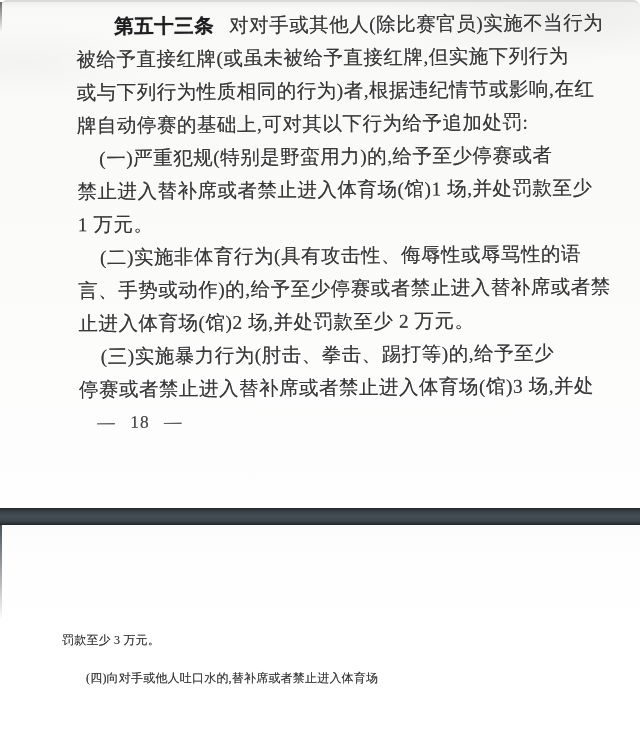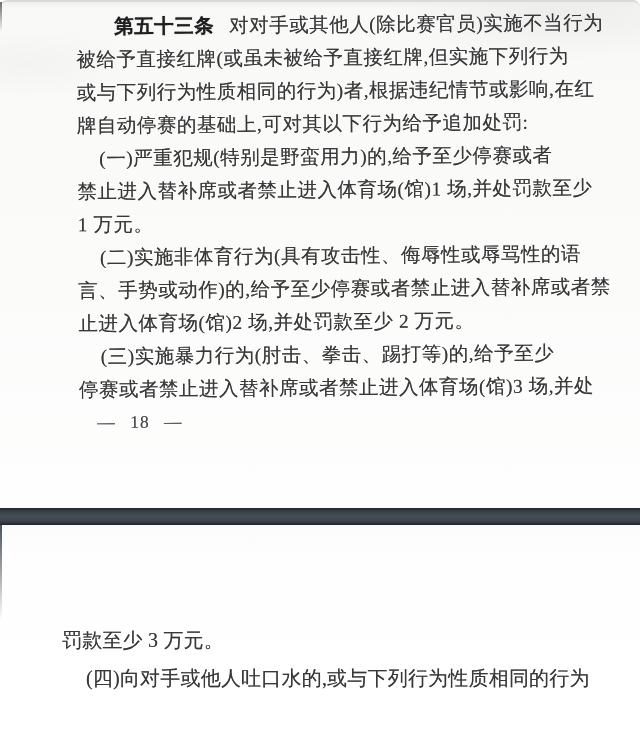--- a/index.html
+++ b/index.html
@@ -76,21 +76,21 @@
     box-sizing: border-box;
   }
   .edge-artifact-bottom-left {
     position: absolute; left: 0; top: 0;
     width: 2px; height: 95px;
     background: linear-gradient(180deg, #4a525a, rgba(74,82,90,0));
   }
   .page-bottom .content { padding: 96px 0 0 62px; }
   .bline {
     height: 38px; line-height: 38px;
-    font-size: 20px;
+    font-size: 12px;
     letter-spacing: 0.2px;
     color: var(--text, #38383a);
     white-space: nowrap;
     text-shadow: 0 0 0.6px rgba(45,45,45,0.6);
   }
   .bline.indent-item { padding-left: 24px; }
 </style>
 </head>
 <body>
 
@@ -120,17 +120,17 @@
       <div class="pagenum">— 18 —</div>
     </div>
   </div>
 
   <div class="separator"></div>
 
   <div class="page-bottom">
     <div class="edge-artifact-bottom-left"></div>
     <div class="content">
       <div class="bline">罚款至少 3 万元。</div>
-      <div class="bline indent-item">(四)向对手或他人吐口水的,或与下列行为性质相同的行为</div>
+      <div class="bline indent-item">(四)向对手或他人吐口水的,替补席或者禁止进入体育场</div>
     </div>
   </div>
 
 </div>
 
 </body></html>

